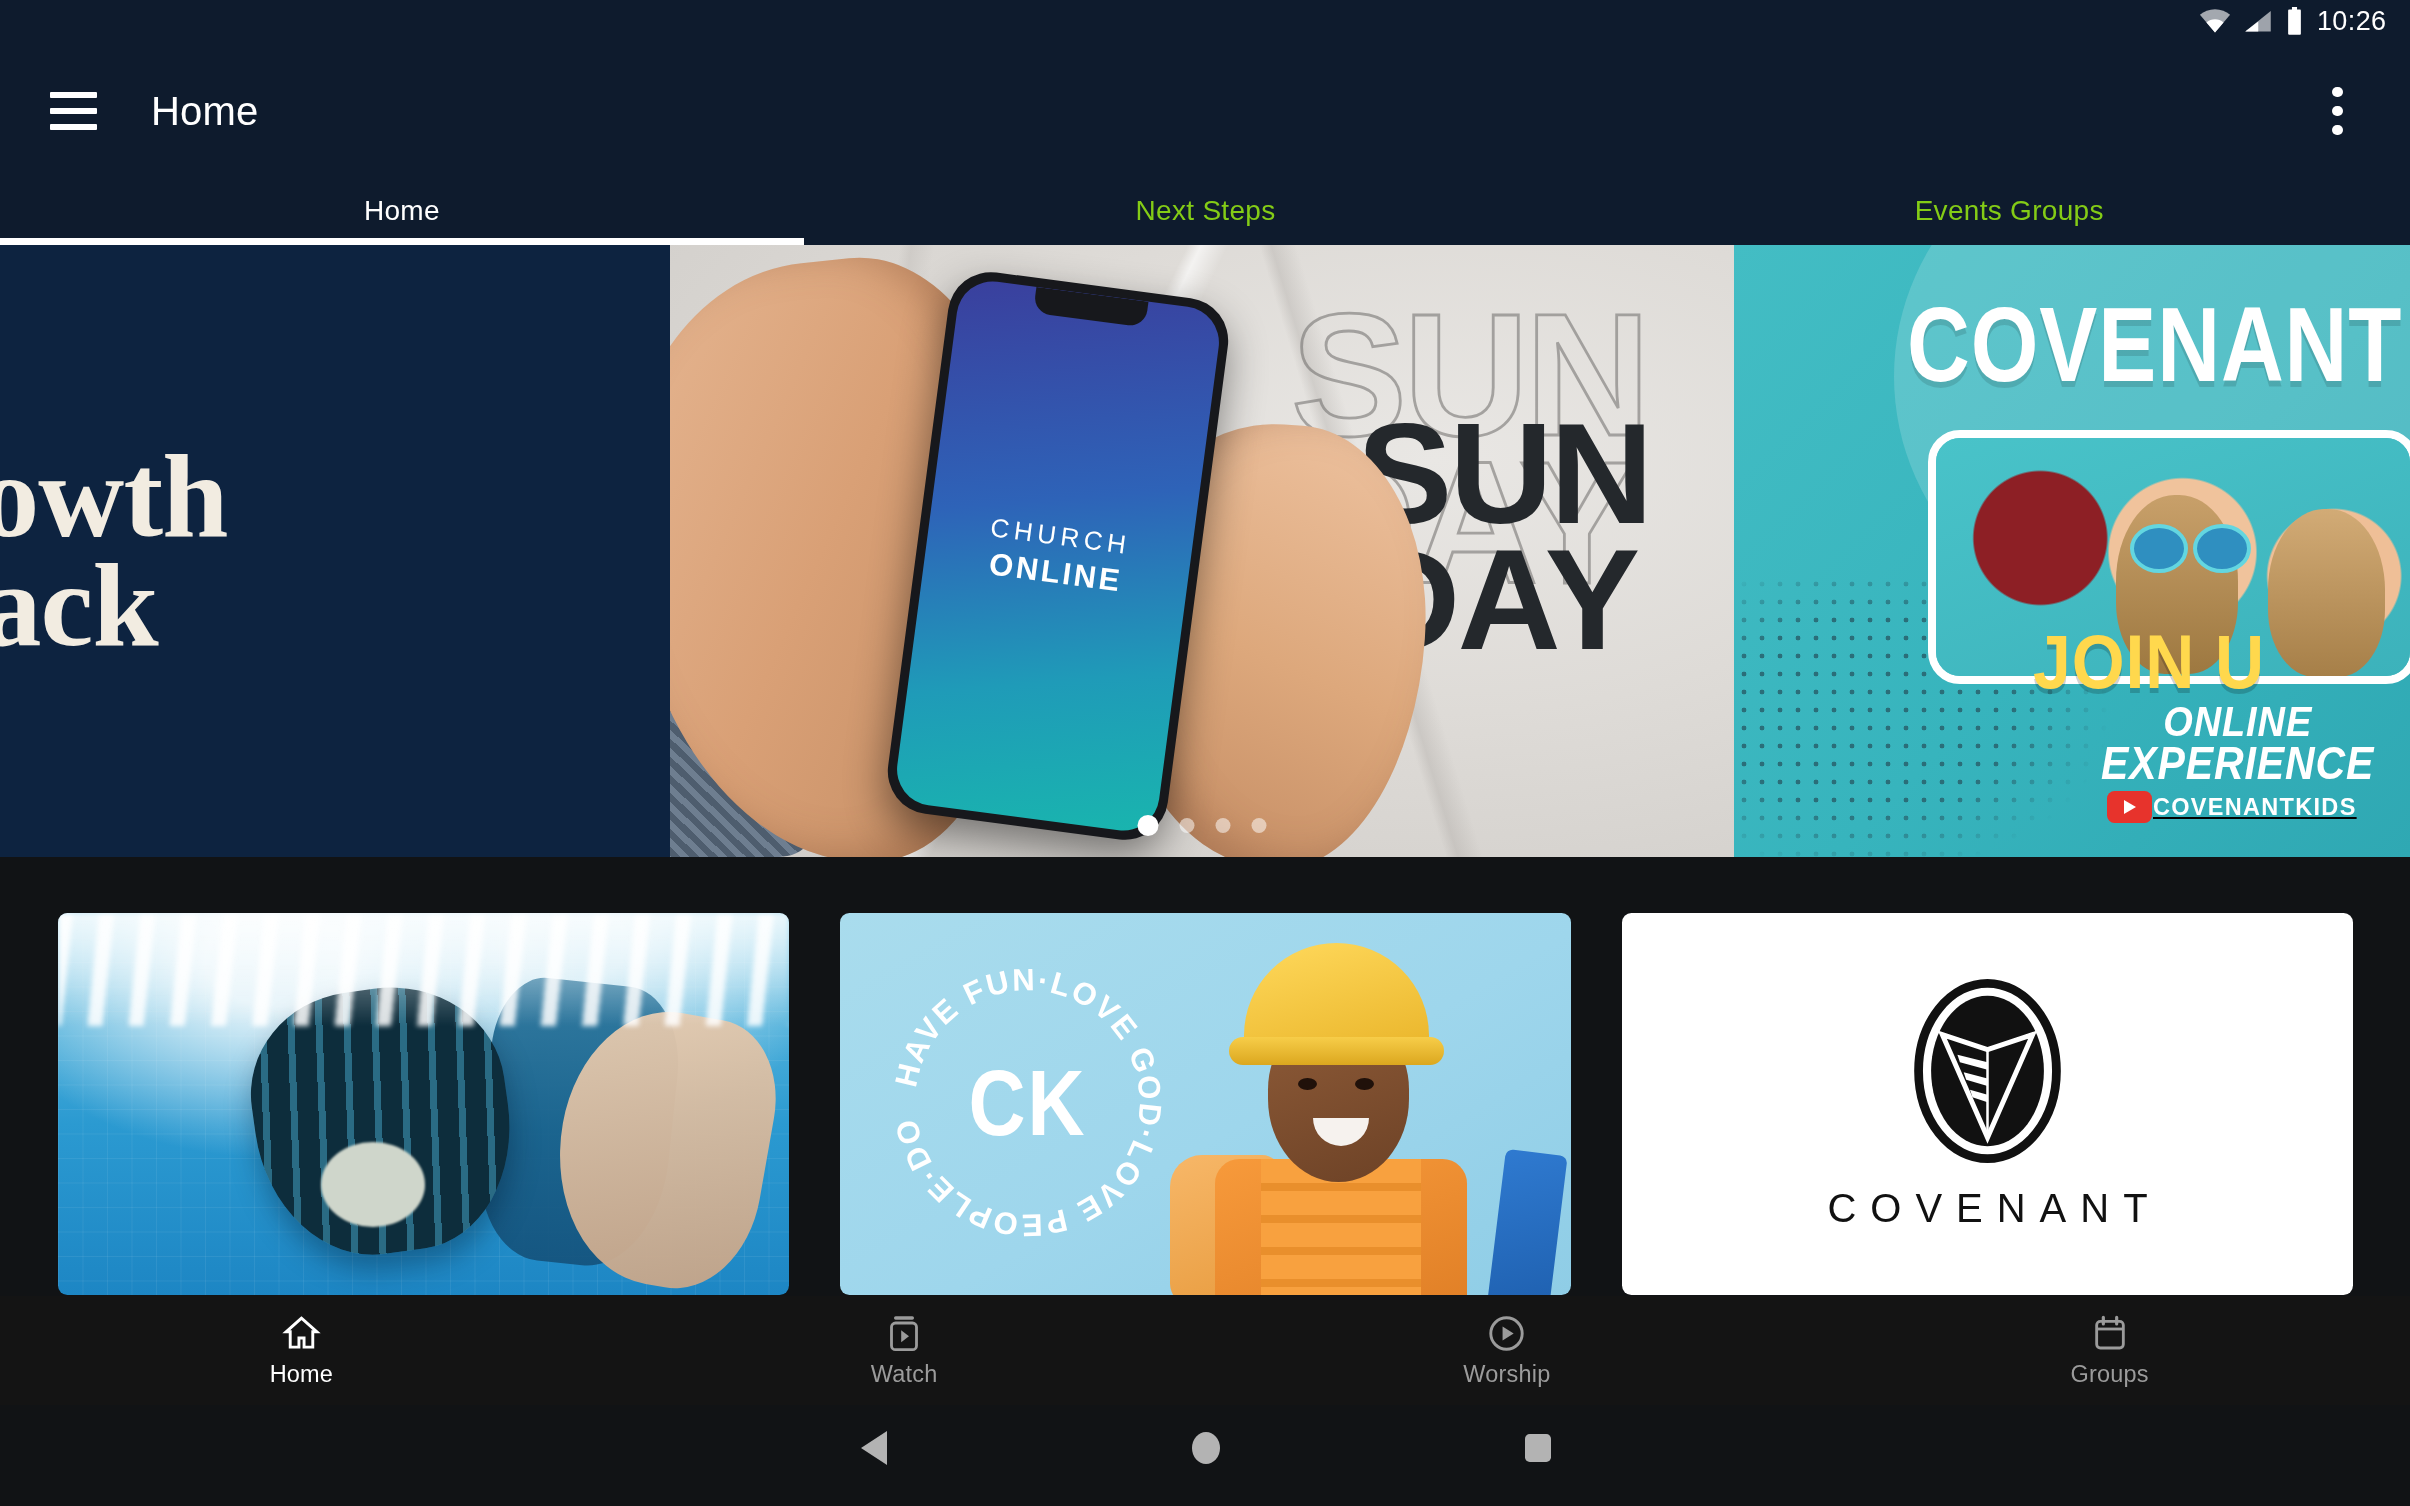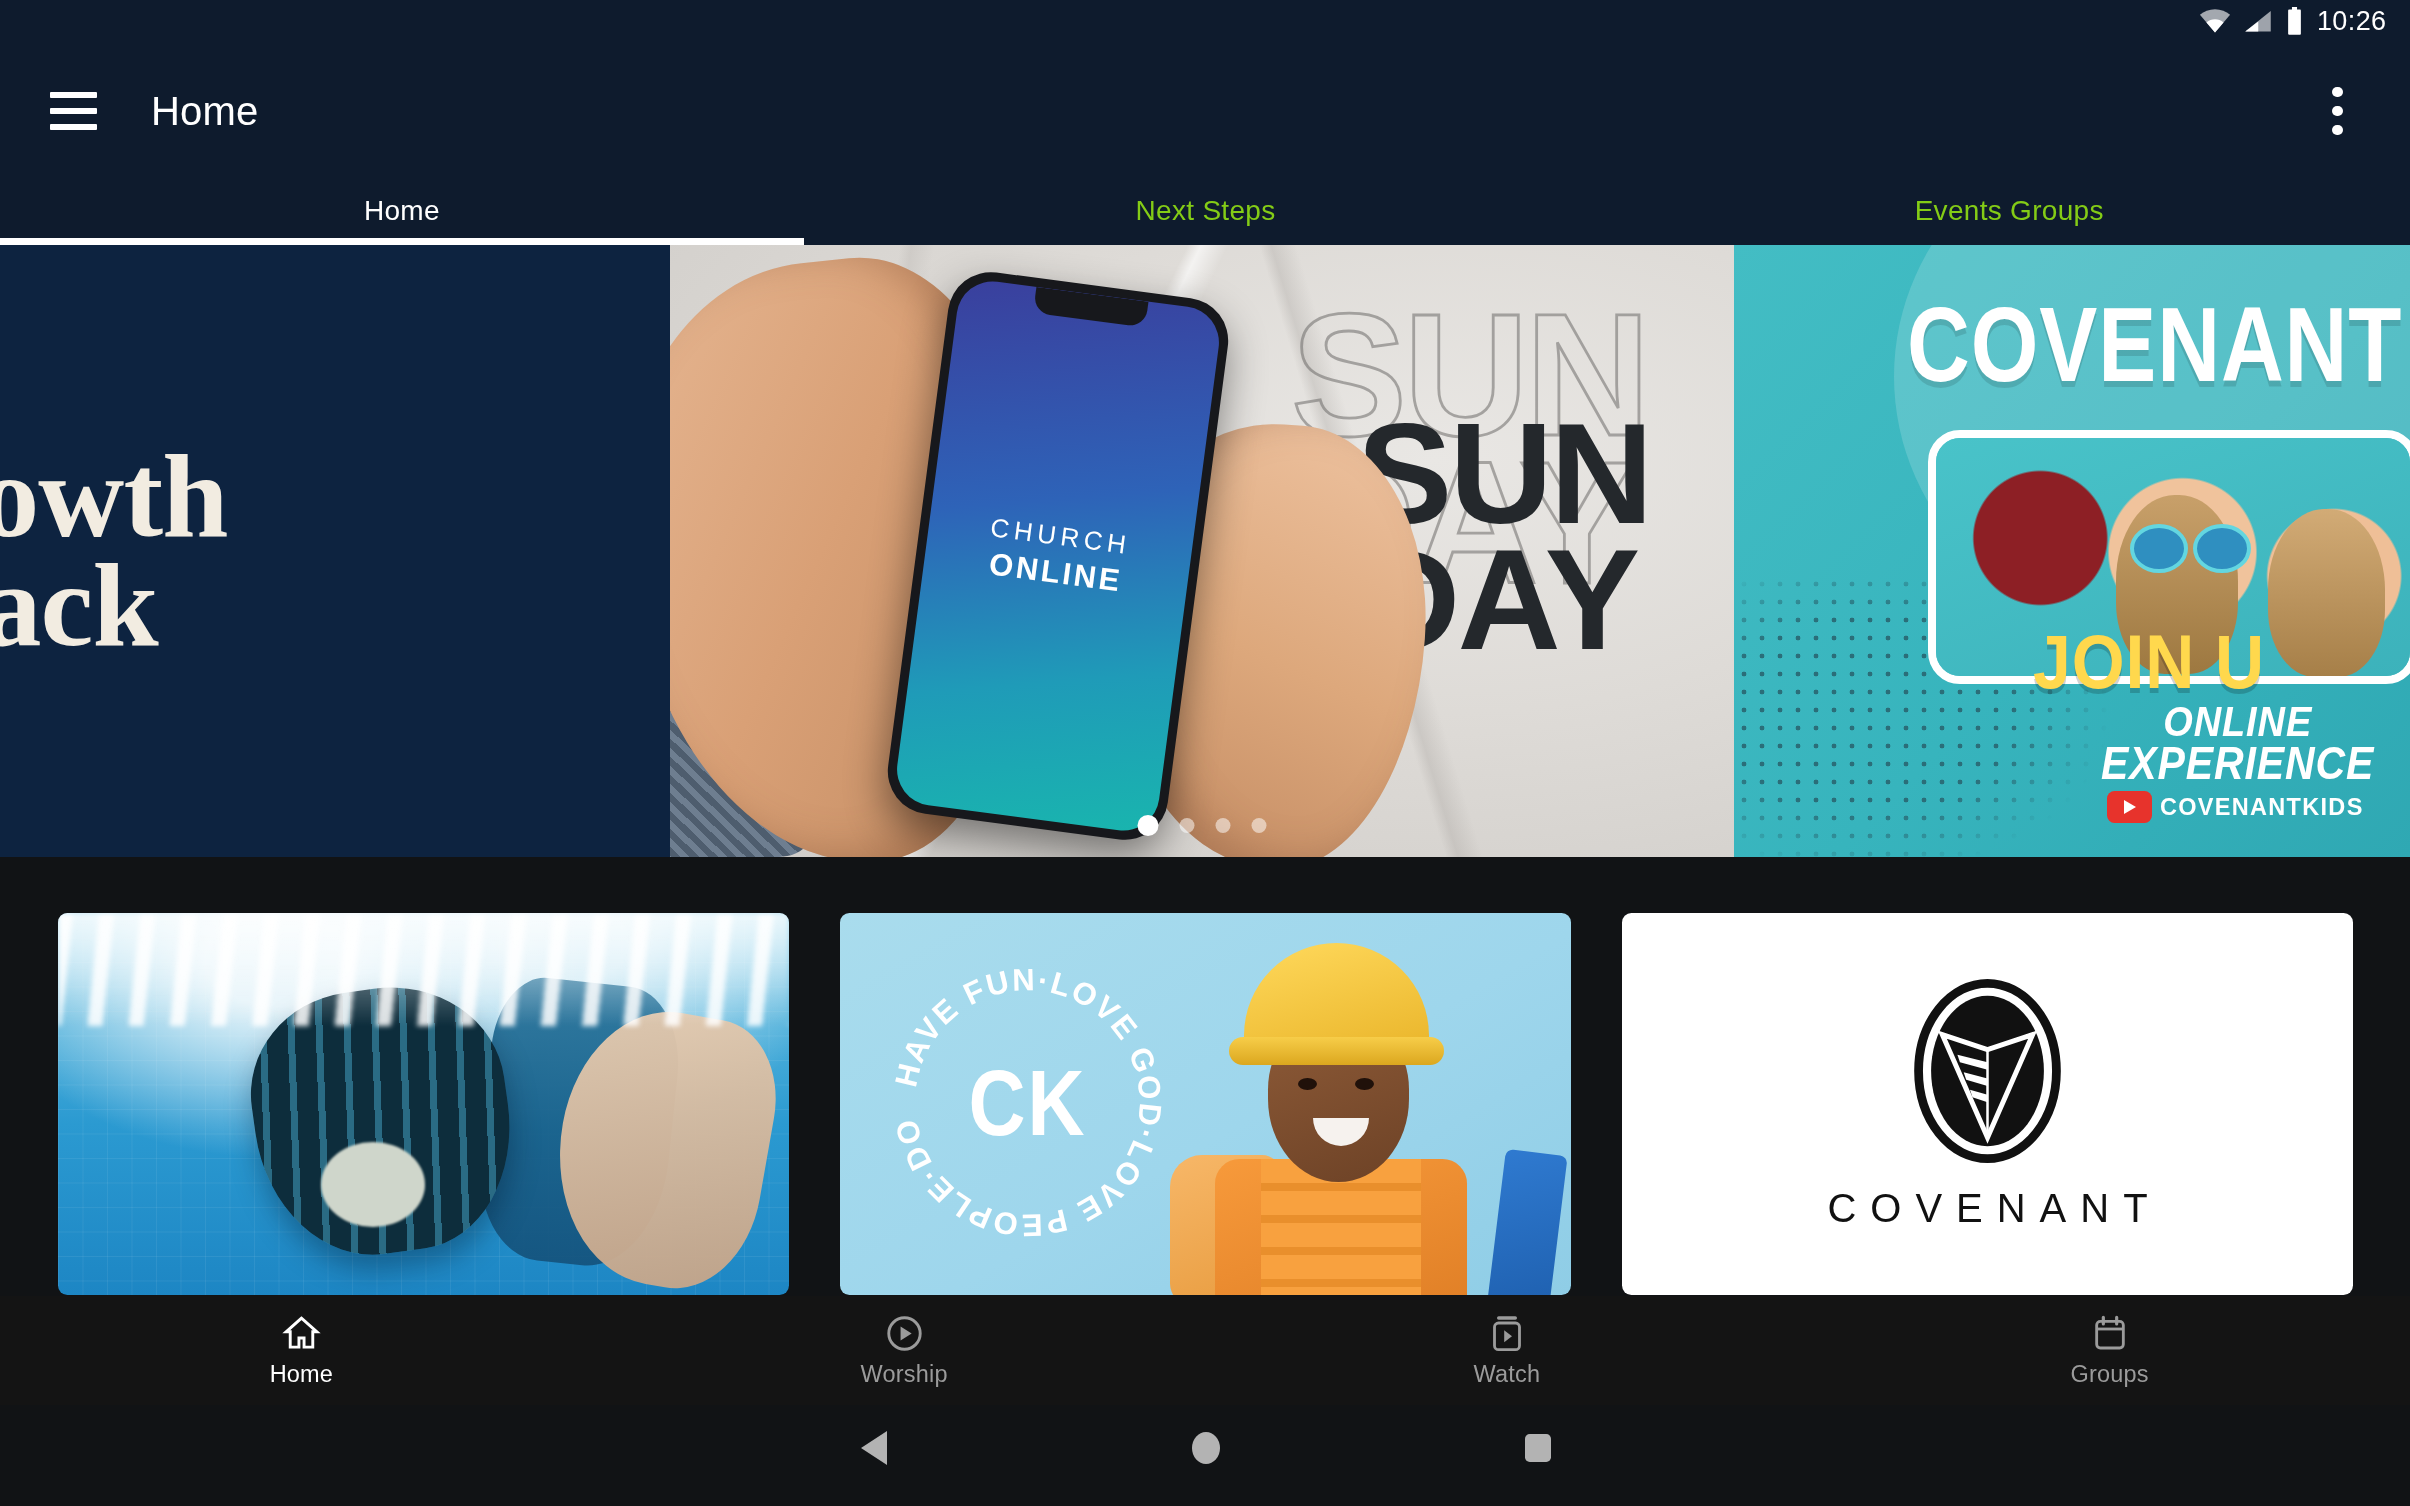--- a/index.html
+++ b/index.html
@@ -206,21 +206,21 @@
     transform:scaleY(1.12); text-shadow:0 4.7px 0 rgba(0,0,0,.18);
   }
   .online-exp{
     position:absolute; left:367px; top:461px; text-align:center;
     color:#ffffff; font-weight:800; line-height:.96; letter-spacing:0.9px;
     font-style:italic; transform:scaleY(1.14);
   }
   .online-exp .l1{ font-size:38px; }
   .online-exp .l2{ font-size:41px; }
   .ck-yt{
-    position:absolute; left:373px; top:546px; display:flex; align-items:center; gap:8px;
+    position:absolute; left:373px; top:546px; display:flex; align-items:center; gap:1px;text-decoration:underline;
   }
   .yt-badge{
     width:45px; height:32px; background:#e7332c; border-radius:7.5px;
     display:flex; align-items:center; justify-content:center;
   }
   .yt-badge::after{
     content:""; width:0;height:0; border-left:12.2px solid #fff;
     border-top:7.5px solid transparent; border-bottom:7.5px solid transparent;
   }
   .ck-yt-label{ color:#ffffff; font-size:23.5px; font-weight:700; letter-spacing:1.3px;}
@@ -533,34 +533,34 @@
   <div class="bottomnav">
 
     <div class="navitem active">
       <svg width="41" height="41" viewBox="0 0 24 24">
         <path d="M12 3 3 11h2.4v9h5.1v-5.4h3v5.4h5.1v-9H21L12 3Z" fill="none" stroke="currentColor" stroke-width="1.7"></path>
       </svg>
       <span class="navlabel">Home</span>
     </div>
 
     <div class="navitem">
-      <svg width="41" height="41" viewBox="0 0 24 24">
-        <circle cx="12" cy="12" r="9.2" fill="none" stroke="currentColor" stroke-width="1.7"></circle>
-        <path d="M9.7 7.9 16.2 12l-6.5 4.1V7.9Z" fill="currentColor"></path>
-      </svg>
-      <span class="navlabel">Worship</span>
-    </div>
-
-    <div class="navitem">
       <svg width="40" height="40" viewBox="0 0 24 24">
         <rect x="6" y="2" width="12" height="2" rx="1" fill="currentColor"></rect>
         <rect x="4.5" y="6" width="15" height="16" rx="2.4" fill="none" stroke="currentColor" stroke-width="1.7"></rect>
         <path d="M10.3 10.3 15 13.9l-4.7 3.6V10.3Z" fill="currentColor"></path>
       </svg>
       <span class="navlabel">Watch</span>
+    </div>
+
+    <div class="navitem">
+      <svg width="41" height="41" viewBox="0 0 24 24">
+        <circle cx="12" cy="12" r="9.2" fill="none" stroke="currentColor" stroke-width="1.7"></circle>
+        <path d="M9.7 7.9 16.2 12l-6.5 4.1V7.9Z" fill="currentColor"></path>
+      </svg>
+      <span class="navlabel">Worship</span>
     </div>
 
     <div class="navitem">
       <svg width="40" height="40" viewBox="0 0 24 24">
         <rect x="4" y="5" width="16" height="16" rx="2.2" fill="none" stroke="currentColor" stroke-width="1.7"></rect>
         <path d="M4 9.6h16" stroke="currentColor" stroke-width="1.7"></path>
         <path d="M8 2.6v4M16 2.6v4" stroke="currentColor" stroke-width="1.9" stroke-linecap="round"></path>
       </svg>
       <span class="navlabel">Groups</span>
     </div>

